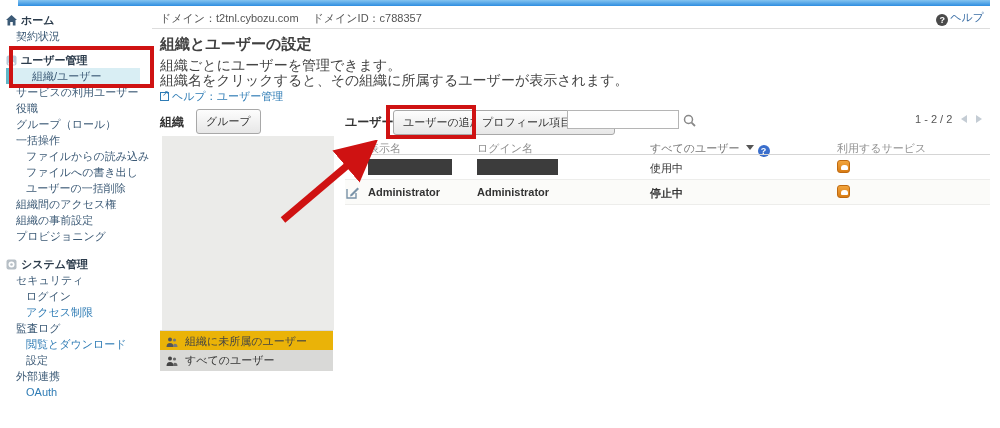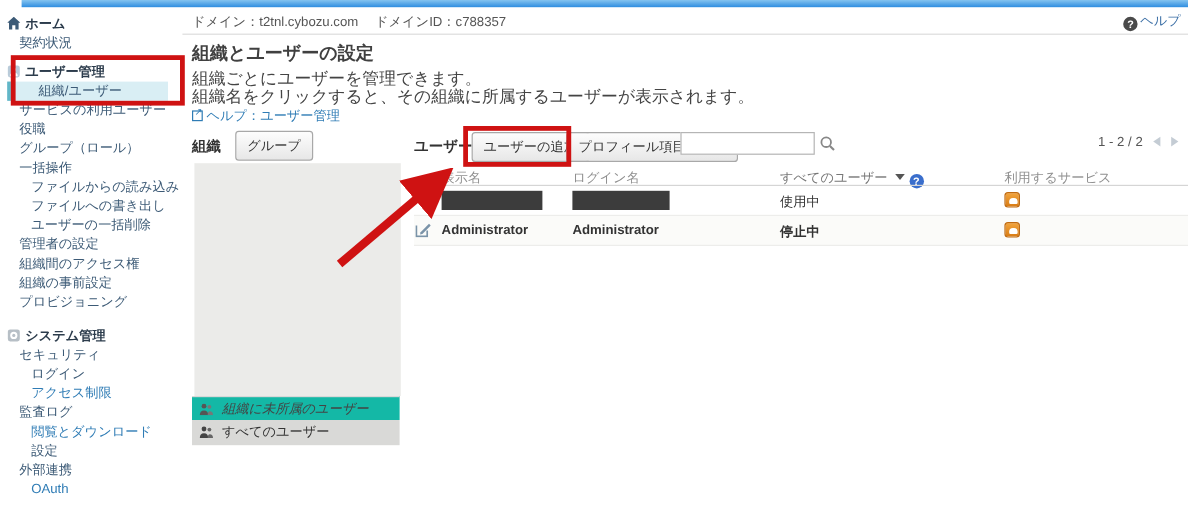--- a/index.html
+++ b/index.html
@@ -48,21 +48,21 @@
   .sec-label { position:absolute; font-size:12px; font-weight:bold; color:#333; }
   .btn { position:absolute; font-size:11px; color:#333; background:linear-gradient(#fdfdfd,#e7e7e7);
          border:1px solid #a8a8a8; border-radius:3px; padding:4px 9px; cursor:pointer;
          font-family:"Liberation Sans","DejaVu Sans",sans-serif; }
 
   
   .org-panel { position:absolute; left:10px; top:107px; width:172px; height:194px; background:#ebebe9; }
   .org-row { position:absolute; left:8px; width:173px; height:20px; font-size:11px; color:#444;
              line-height:20px; cursor:pointer; padding-left:6px; white-space:nowrap; }
   .org-row .sb-icon { margin-right:4px; }
-  .org-row.unassigned { top:301px; background:#14b8a6; border-top:1px solid #d8d8d8;font-style:italic; }
+  .org-row.unassigned { top:301px; background:#eab308; border-top:1px solid #d8d8d8; }
   .org-row.allusers { top:321px; height:21px; background:#d9d9d7; line-height:21px; color:#333; }
 
   
   .search-input { position:absolute; left:415px; top:81px; width:112px; height:19px;
                   border:1px solid #b5b5b5; font-size:11px; padding:0 4px; }
   .pagination { position:absolute; left:763px; top:84px; font-size:11px; color:#555; }
   .pg-arrow { display:inline-block; width:0; height:0; border-top:4px solid transparent;
               border-bottom:4px solid transparent; margin-left:6px; cursor:pointer; }
   .pg-prev { border-right:6px solid #c4ccd4; }
   .pg-next { border-left:6px solid #c4ccd4; }
@@ -115,21 +115,20 @@
             <path d="M2.2 9.5 q0 -3 3.3 -3 q3.3 0 3.3 3 z" fill="#fff"></path>
           </svg></span><span class="lbl">ユーザー管理</span></div>
       <div class="sb-item ind1 sel"><span class="lbl">組織/ユーザー</span></div>
       <div class="sb-item ind1"><span class="lbl">サービスの利用ユーザー</span></div>
       <div class="sb-item ind1"><span class="lbl">役職</span></div>
       <div class="sb-item ind1"><span class="lbl">グループ（ロール）</span></div>
       <div class="sb-item ind1"><span class="lbl">一括操作</span></div>
       <div class="sb-item ind2"><span class="lbl">ファイルからの読み込み</span></div>
       <div class="sb-item ind2"><span class="lbl">ファイルへの書き出し</span></div>
       <div class="sb-item ind2"><span class="lbl">ユーザーの一括削除</span></div>
-      <div class="sb-item ind1"><span class="lbl">管理者の設定</span></div>
       <div class="sb-item ind1"><span class="lbl">組織間のアクセス権</span></div>
       <div class="sb-item ind1"><span class="lbl">組織の事前設定</span></div>
       <div class="sb-item ind1"><span class="lbl">プロビジョニング</span></div>
       <div class="sb-item hdr" style="margin-top: 12px;"><span class="sb-icon"><svg width="11" height="11" viewBox="0 0 11 11">
             <rect x="0.5" y="0.5" width="10" height="10" rx="2" fill="#b7bfc6"></rect>
             <circle cx="5.5" cy="5.5" r="3" fill="#fff"></circle>
             <circle cx="5.5" cy="5.5" r="1.3" fill="#b7bfc6"></circle>
           </svg></span><span class="lbl">システム管理</span></div>
       <div class="sb-item ind1"><span class="lbl">セキュリティ</span></div>
       <div class="sb-item ind2"><span class="lbl">ログイン</span></div>

